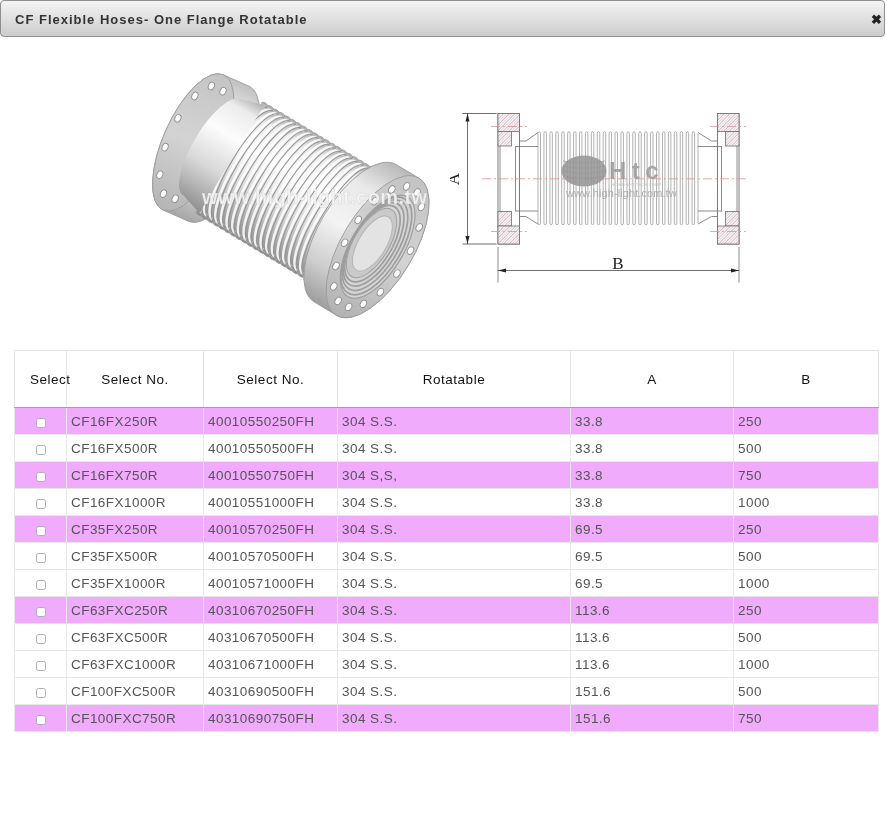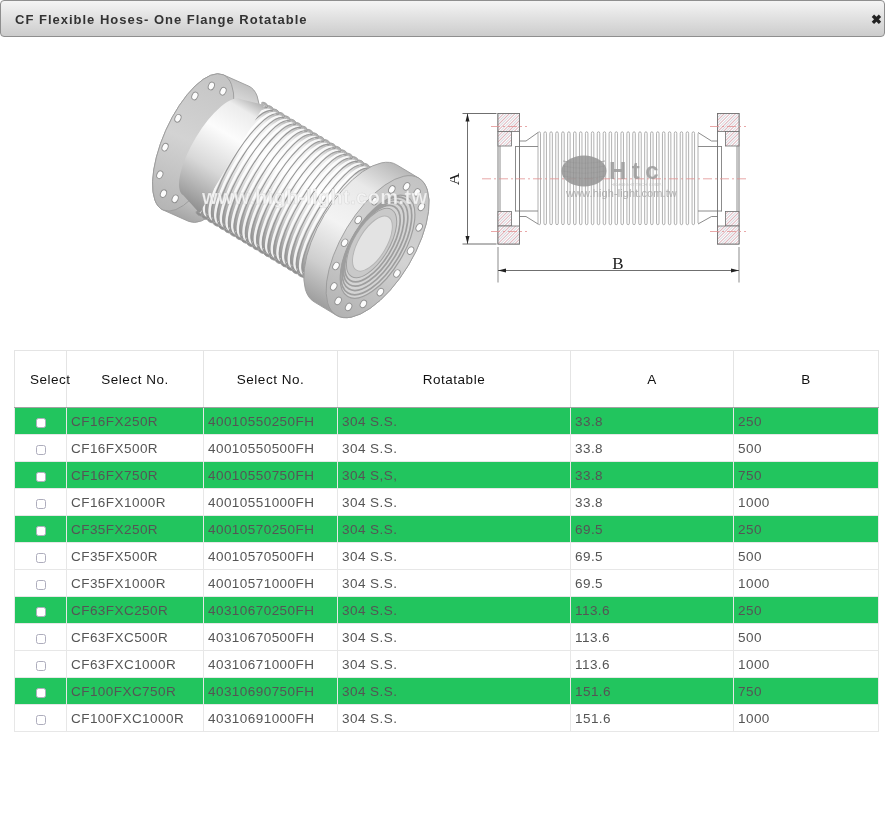--- a/index.html
+++ b/index.html
@@ -3,21 +3,21 @@
 <style>
 html,body{margin:0;padding:0;background:#fff;}
 body{width:887px;height:819px;position:relative;font-family:"Liberation Sans",sans-serif;overflow:hidden;}
 .titlebar{position:absolute;left:0px;top:0px;width:885px;height:37px;background:linear-gradient(#f4f4f4,#cccccc);border:1px solid #8e8e8e;border-radius:4px;box-sizing:border-box;}
 .titlebar .t{position:absolute;left:14px;top:11px;font-size:13px;font-weight:bold;color:#333;letter-spacing:1px;}
 .titlebar .x{position:absolute;right:2px;top:11px;font-size:13px;font-weight:bold;color:#222;}
 table.grid{position:absolute;left:14px;top:350px;border-collapse:collapse;table-layout:fixed;width:864px;font-size:13.5px;}
 table.grid th{font-weight:normal;color:#111;text-align:center;height:26px;border:1px solid #e4e4e4;border-bottom:1px solid #a2a2a2;padding:15px;letter-spacing:0.5px;}
 table.grid td{color:#555;height:26px;border:1px solid #e7e7e7;padding:0 0 0 4px;letter-spacing:0.45px;}
 table.grid td.c{text-align:center;padding:0;}
-table.grid tr.odd td{background:#22c55e;}
+table.grid tr.odd td{background:#f0abfc;}
 .cb{display:inline-block;width:8px;height:8px;border:1.5px solid #aeadbd;border-radius:2.5px;background:#fff;vertical-align:middle;margin-top:3px;}
 </style></head>
 <body>
 <div class="titlebar">
     <span class="t">CF Flexible Hoses- One Flange Rotatable</span>
     <span class="x">✖</span>
   </div>
 <svg width="370" height="280" viewBox="90 50 370 280" style="position:absolute;left:90px;top:50px">
 <defs>
 <linearGradient id="gMetal" x1="0" y1="-63" x2="0" y2="63" gradientUnits="userSpaceOnUse">
@@ -280,29 +280,29 @@
         <td>500</td>
       </tr>
 <tr>
         <td class="c"><span class="cb"></span></td>
         <td>CF63FXC1000R</td>
         <td>40310671000FH</td>
         <td>304 S.S.</td>
         <td>113.6</td>
         <td>1000</td>
       </tr>
+<tr>
+        <td class="c"><span class="cb"></span></td>
+        <td>CF100FXC500R</td>
+        <td>40310690500FH</td>
+        <td>304 S.S.</td>
+        <td>151.6</td>
+        <td>500</td>
+      </tr>
 <tr class="odd">
         <td class="c"><span class="cb"></span></td>
         <td>CF100FXC750R</td>
         <td>40310690750FH</td>
         <td>304 S.S.</td>
         <td>151.6</td>
         <td>750</td>
-      </tr>
-<tr>
-        <td class="c"><span class="cb"></span></td>
-        <td>CF100FXC1000R</td>
-        <td>40310691000FH</td>
-        <td>304 S.S.</td>
-        <td>151.6</td>
-        <td>1000</td>
       </tr>
 </tbody>
   </table>
 </body></html>

